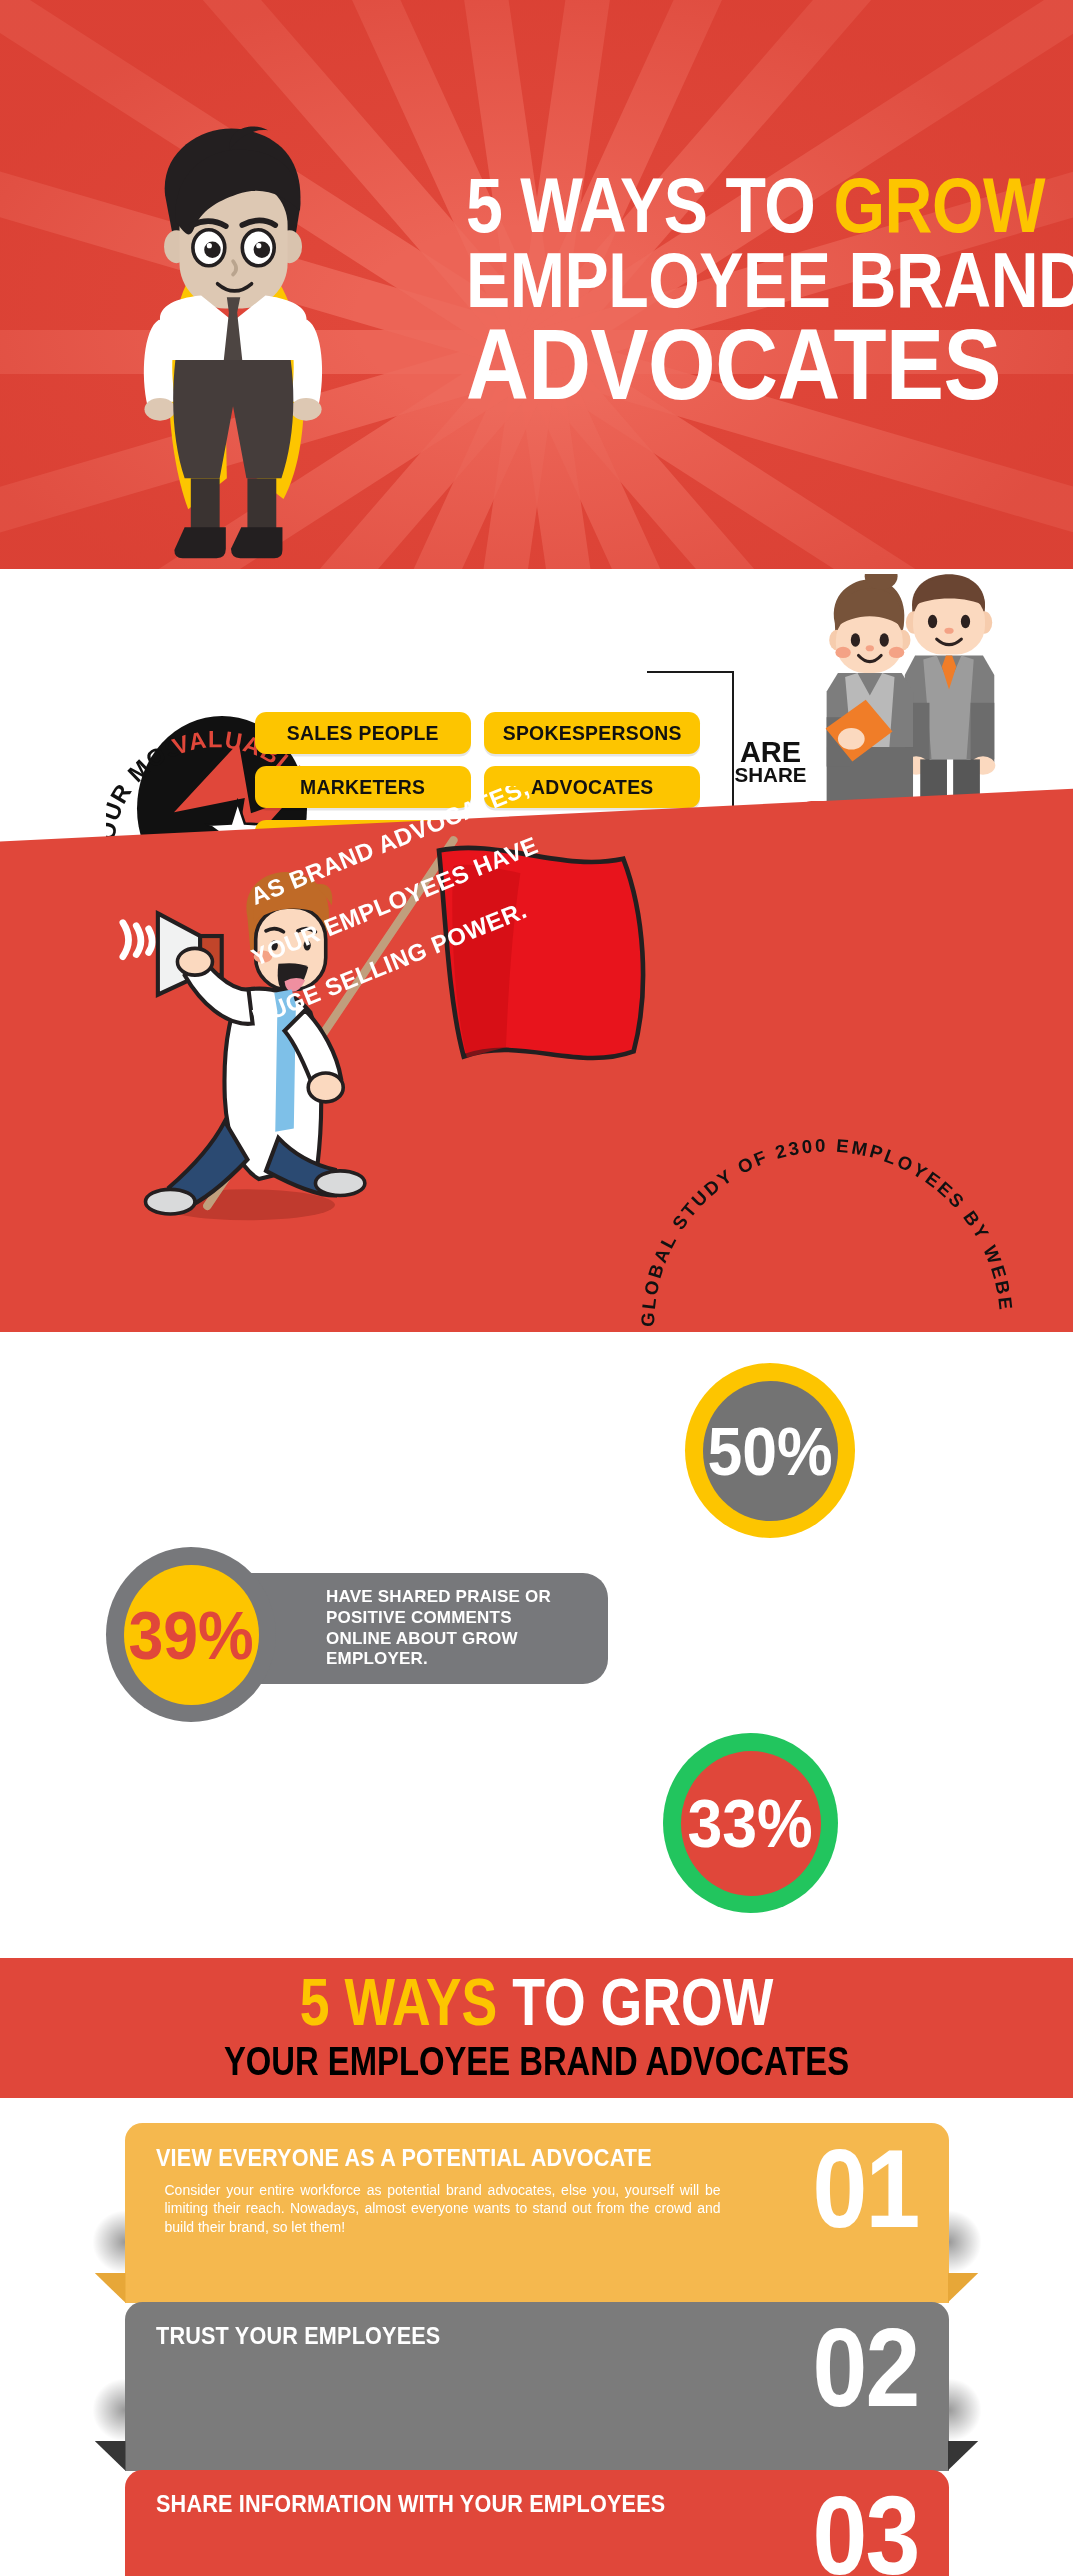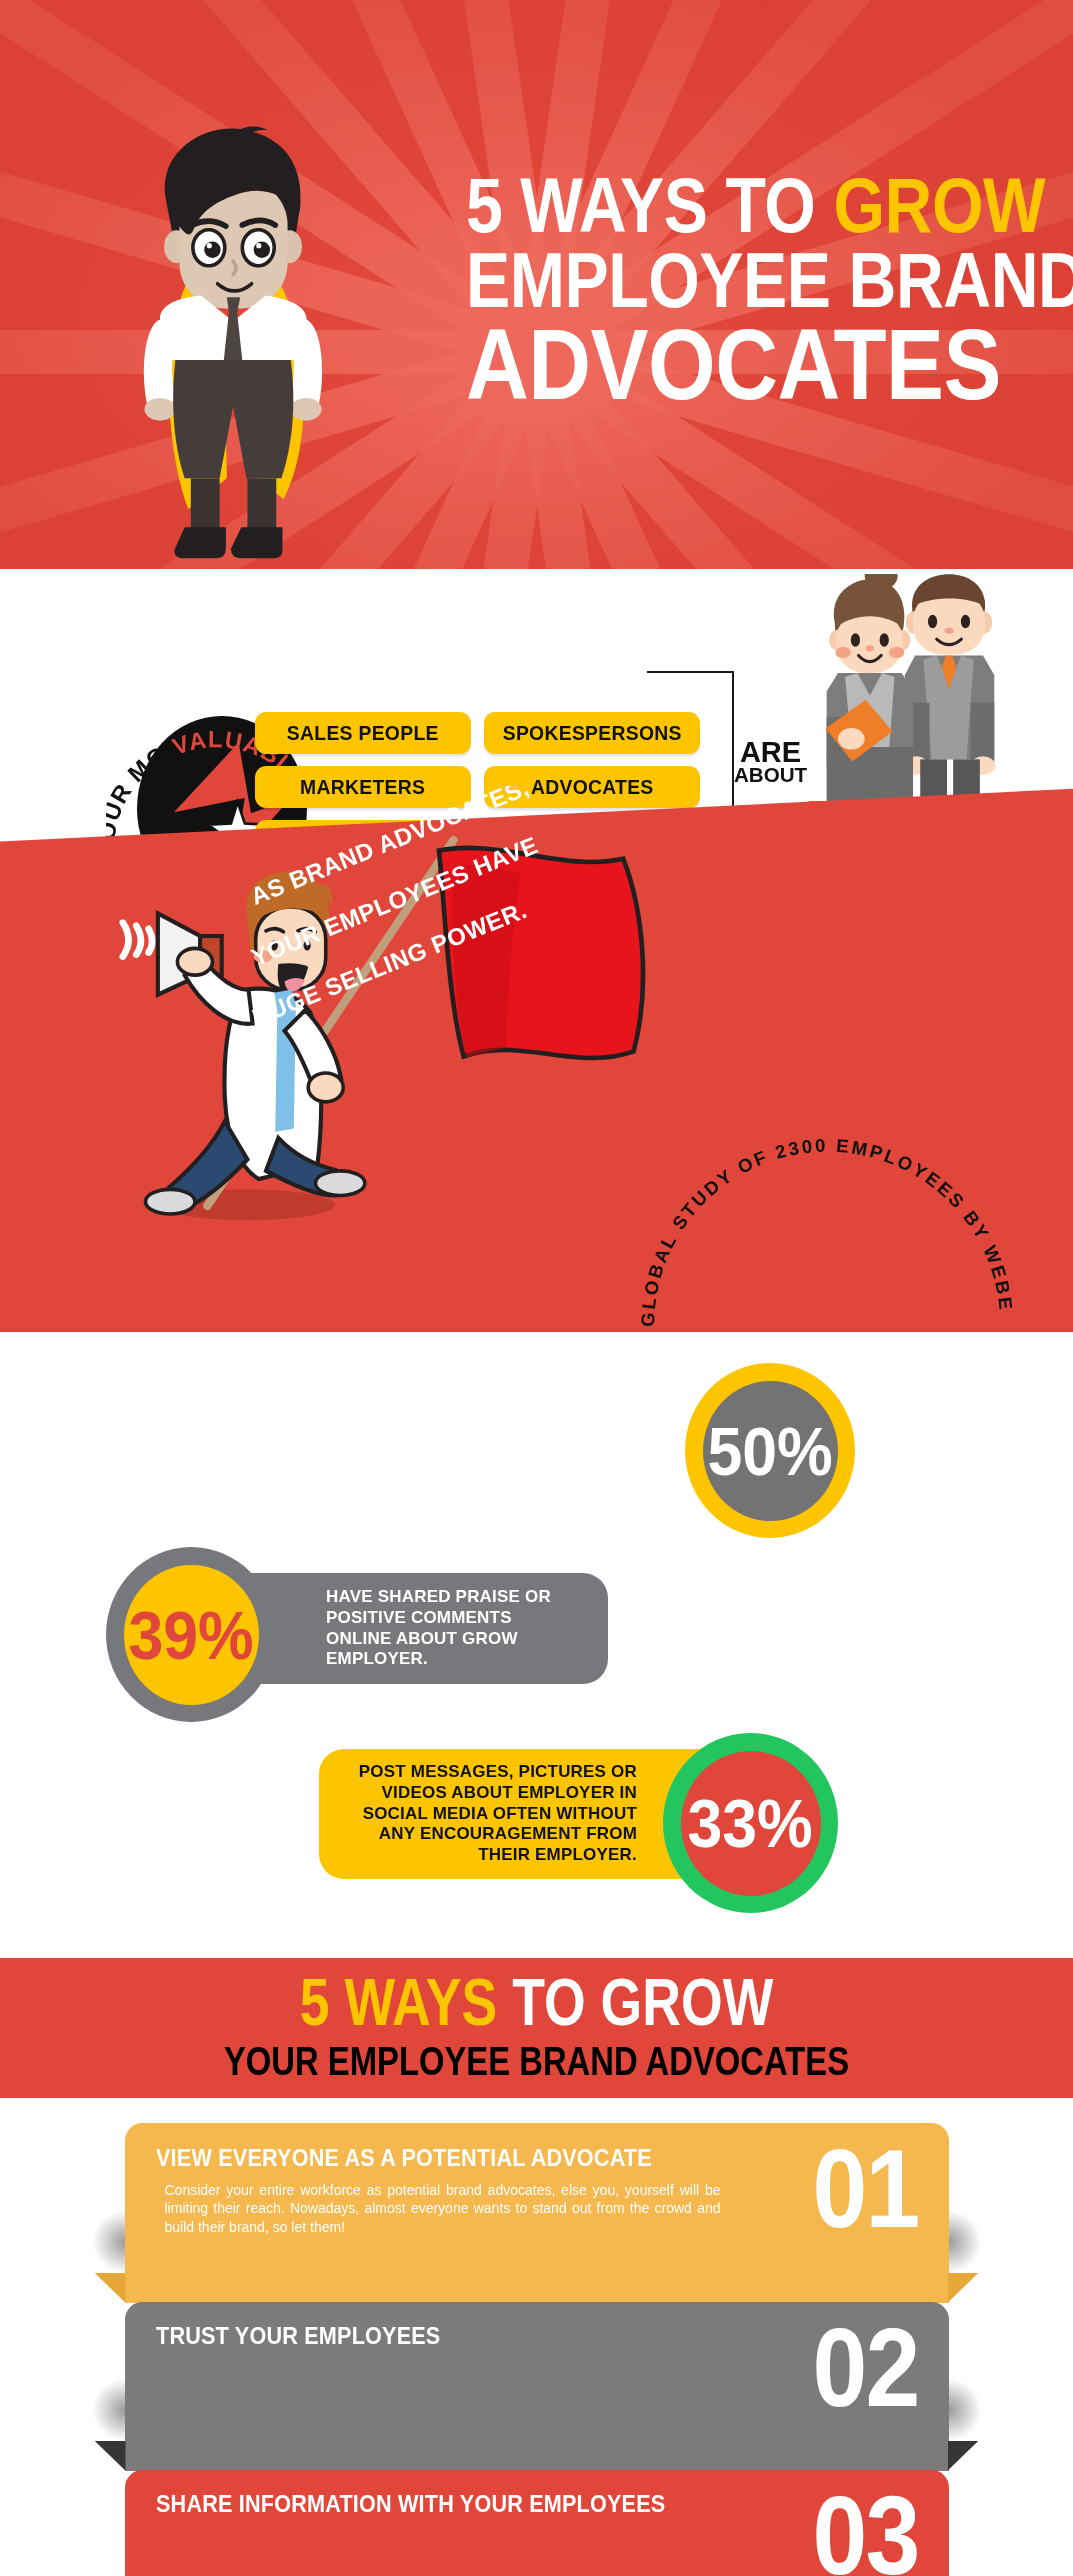--- a/index.html
+++ b/index.html
@@ -216,21 +216,21 @@
       <span>ADVERTISERS</span>
     </div>
     <div class="tagbox" style="left:484px;top:251px;width:216px;height:42px;">
       <span>INFLUENCERS</span>
     </div>
 
     <div class="bracket" style="left:647px;top:102px;width:85px;height:216px;"></div>
 
     <div id="are-your" style="left:724px;top:170px;width:93px;">
       <span class="l1">ARE</span>
-      <span class="l2">ABOUT</span>
+      <span class="l2">SHARE</span>
     </div>
 
     <div id="employees-pill" style="left:801px;top:232px;width:216px;height:45px;">
       <span>EMPLOYEES</span>
     </div>
 
     <svg class="couple" viewBox="0 0 420 530">
 
       <path d="M210 60 C210 18 248 0 282 0 C316 0 352 18 352 62 L350 100 L212 100Z" fill="#6a4532"></path>
       <ellipse cx="214" cy="94" rx="16" ry="22" fill="#f6ccad"></ellipse>
@@ -351,23 +351,20 @@
 
     <div class="stat-pill" style="left:206px;top:241px;width:402px;height:111px;background:#77787b;">
       <p style="color:#ffffff;text-align:left;padding:0 26px 0 120px;">HAVE SHARED PRAISE OR POSITIVE COMMENTS ONLINE ABOUT GROW EMPLOYER.</p>
     </div>
     <div class="stat-circle" style="left:106px;top:215px;width:170px;height:175px;background:#77787b;">
       <div class="inner" style="width:135px;height:140px;background:#fdc500;">
         <span style="color:#e0473a;">39%</span>
       </div>
     </div>
 
-    <div class="stat-pill" style="left:319px;top:417px;width:438px;height:130px;background:#fdc500;">
-      <p style="color:#111111;text-align:right;padding:0 120px 0 26px;">POST MESSAGES, PICTURES OR VIDEOS ABOUT EMPLOYER IN SOCIAL MEDIA OFTEN WITHOUT ANY ENCOURAGEMENT FROM THEIR EMPLOYER.</p>
-    </div>
     <div class="stat-circle" style="left:663px;top:401px;width:175px;height:180px;background:#22c55e;">
       <div class="inner" style="width:140px;height:145px;background:#e0473a;">
         <span style="color:#ffffff;">33%</span>
       </div>
     </div>
   </section>
 
   <section id="divider">
     <div class="d1">
       <span class="y">5 WAYS </span><span>TO GROW</span>

